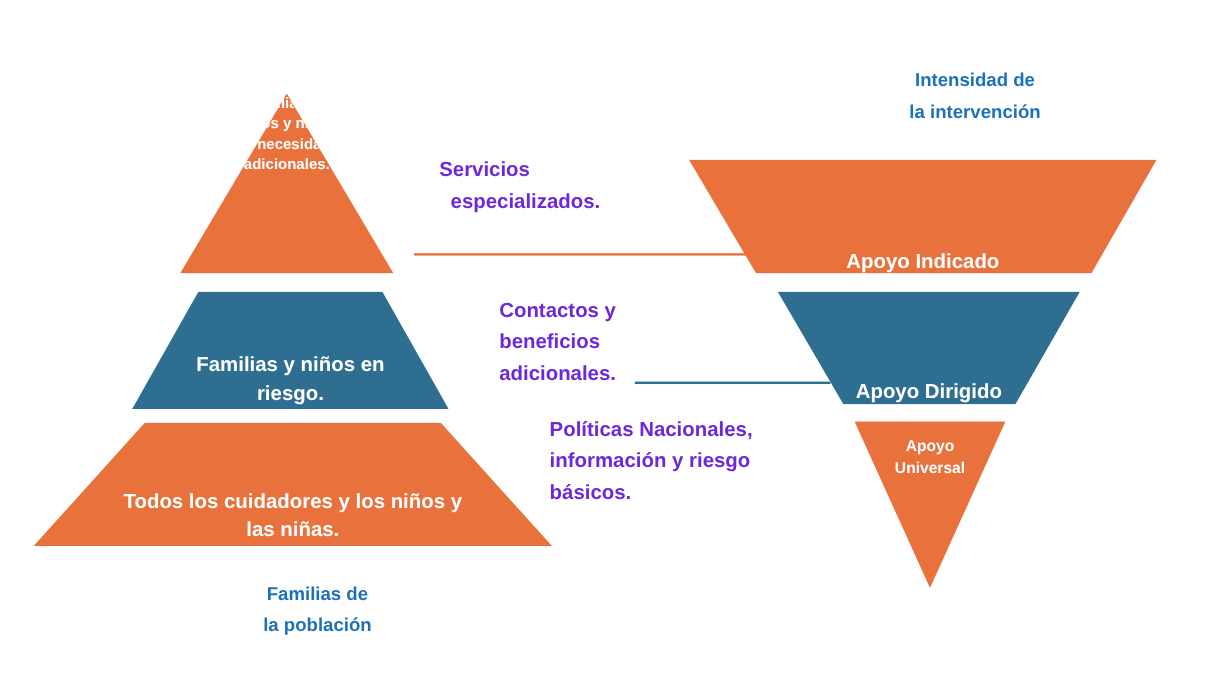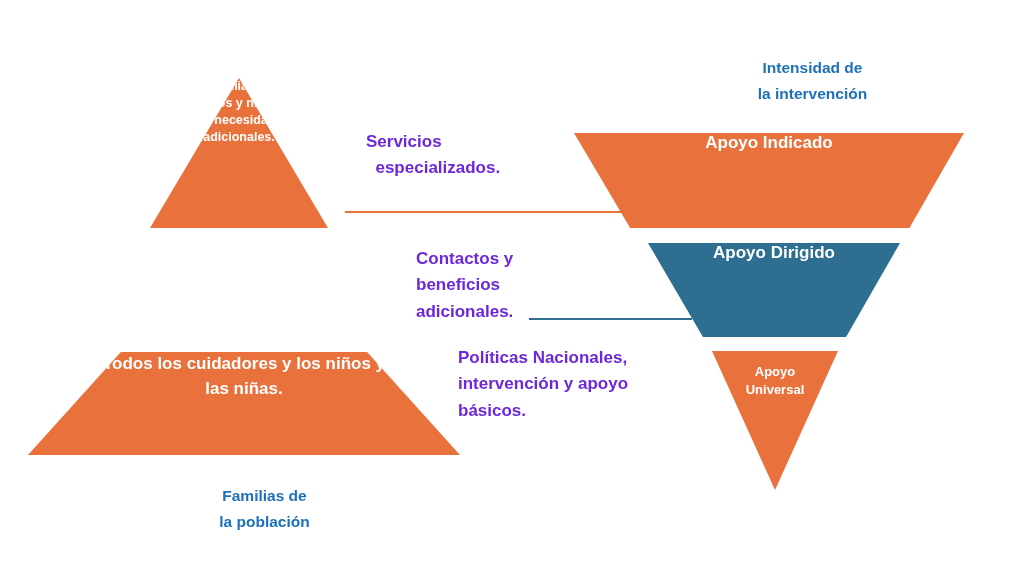--- a/index.html
+++ b/index.html
@@ -1,20 +1,20 @@
 <!DOCTYPE html>
 <html><head>
 <meta charset="utf-8">
 <style>
   html,body{margin:0;padding:0;background:#ffffff;}
   body{font-family:"Liberation Sans", sans-serif;}
   .canvas{position:relative;width:1024px;height:576px;background:#ffffff;overflow:hidden;}
 
   .tier{
-    position:absolute;display:flex;align-items:flex-start;justify-content:center;
+    position:absolute;display:flex;align-items:flex-end;justify-content:center;
     color:#ffffff;font-weight:bold;text-align:center;box-sizing:border-box;
   }
   .tier span{white-space:pre-wrap;display:block;}
   .orange{background:#E8713C;}
   .blue{background:#2E6E91;}
 
   
   #lt1{left:150px;top:78px;width:178px;height:150px;
        clip-path:polygon(50% 0,100% 100%,0 100%);
        font-size:12.5px;font-weight:600;align-items:flex-start;padding-bottom:10px;line-height:1.35;}
@@ -66,32 +66,36 @@
 
   <div class="line" id="line-orange"></div>
   <div class="line" id="line-blue"></div>
 
   <div class="tier orange" id="lt1">
     <span>Familias de
 niños y niñas
 con necesidades
 adicionales.</span>
   </div>
+  <div class="tier blue" id="lt2">
+    <span>Familias y niños en
+riesgo.</span>
+  </div>
   <div class="tier orange" id="lt3">
     <span>Todos los cuidadores y los niños y
 las niñas.</span>
   </div>
 
   <div class="svc" id="svc1">Servicios
   especializados.</div>
   <div class="svc" id="svc2">Contactos y
 beneficios
 adicionales.</div>
   <div class="svc" id="svc3">Políticas Nacionales,
-intervención y apoyo
+información y riesgo
 básicos.</div>
 
   <div class="tier orange" id="rt1">
     <span>Apoyo Indicado</span>
   </div>
   <div class="tier blue" id="rt2">
     <span>Apoyo Dirigido</span>
   </div>
   <div class="tier orange" id="rt3">
     <span>Apoyo

